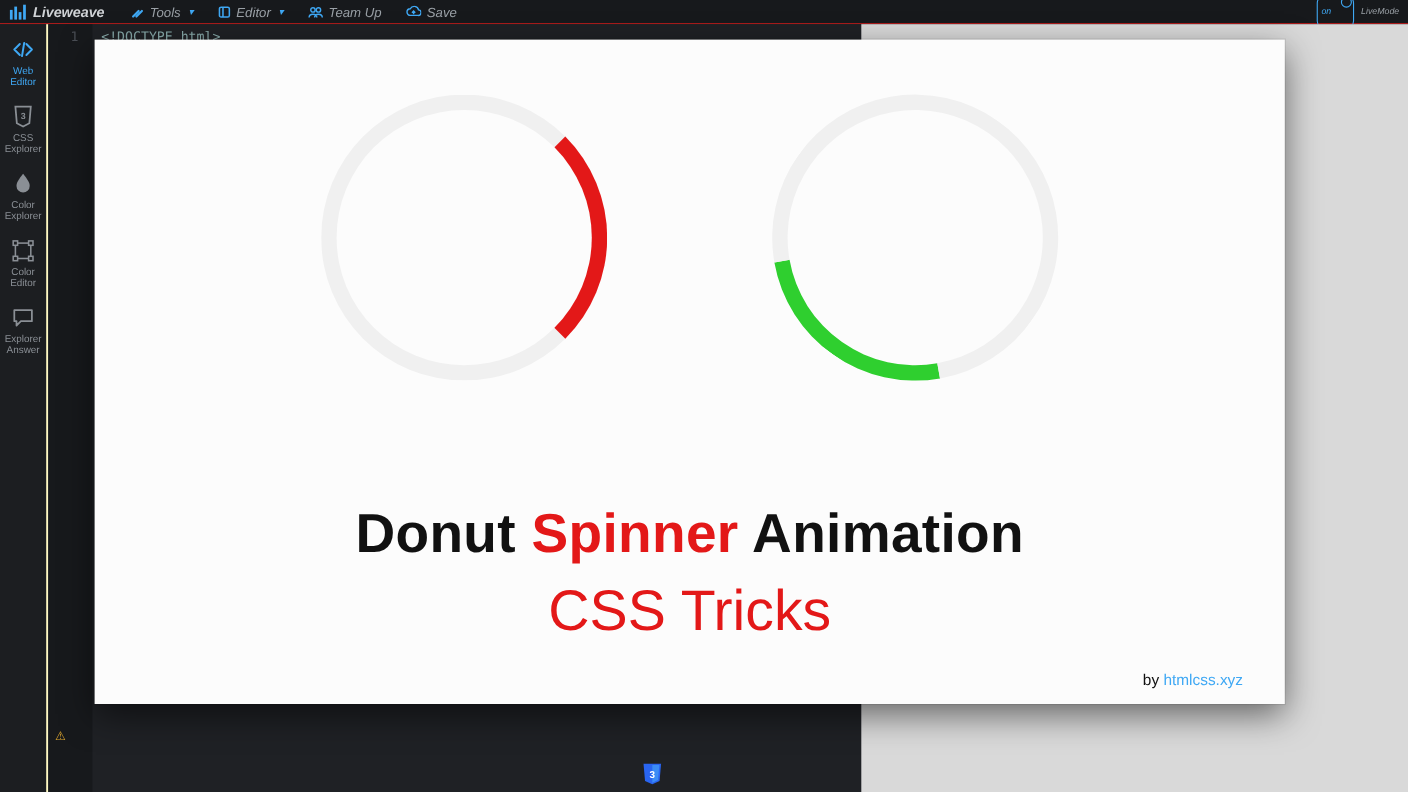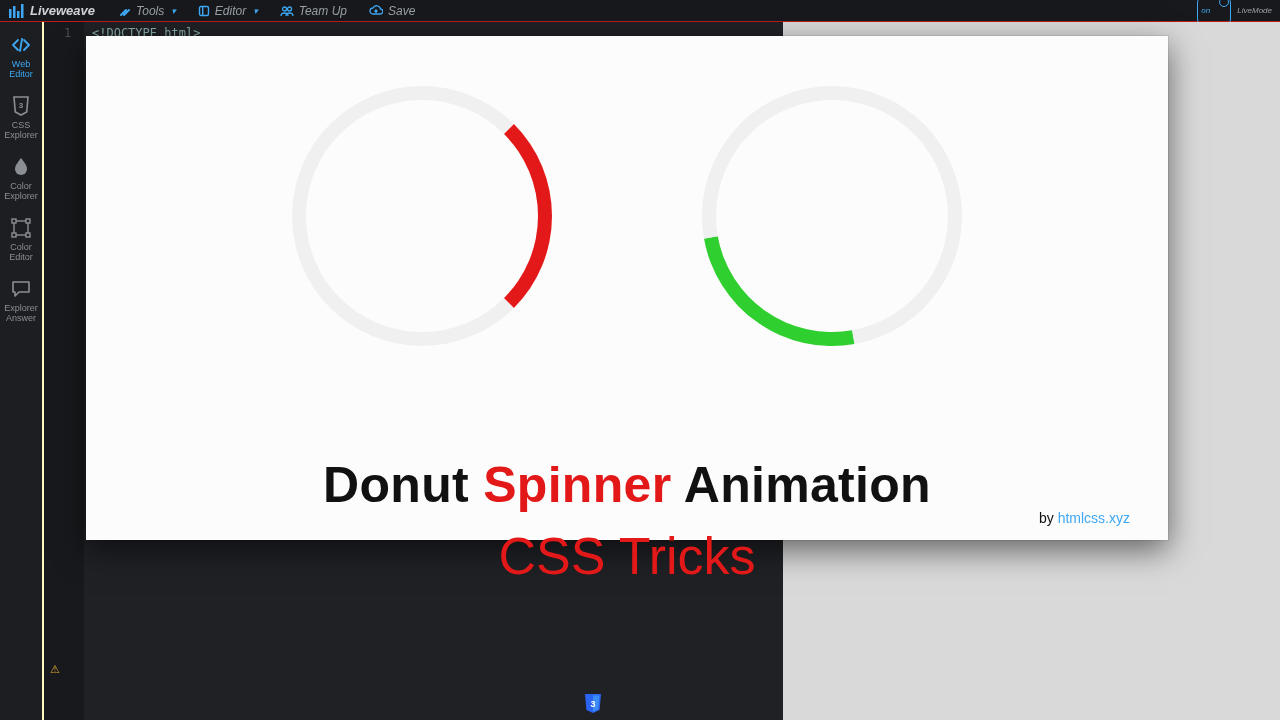--- a/index.html
+++ b/index.html
@@ -58,21 +58,21 @@
   }
   .warn {
     position:absolute; left:6px; bottom:44px; color:#e0a82e; font-size:11px;
   }
   .css3badge {
     position:absolute; left:540px; bottom:6px; width:18px; height:20px;
   }
 
   
   .card {
-    position:absolute; left:86px; top:36px; width:1082px; height:504px;
+    position:absolute; left:86px; top:36px; width:1082px; height:604px;
     background:#fcfcfc; box-shadow:0 10px 30px rgba(0,0,0,.55), 0 0 0 1px rgba(0,0,0,.08);
   }
   .spinners {
     position:absolute; left:0; right:0; top:50px; display:flex; justify-content:center; gap:150px;
   }
   .donut {
     width:260px; height:260px; border-radius:50%;
     border:14px solid #f0f0f0;
   }
   .donut.red  { border-right-color:#e31818; transform:rotate(0deg);}

